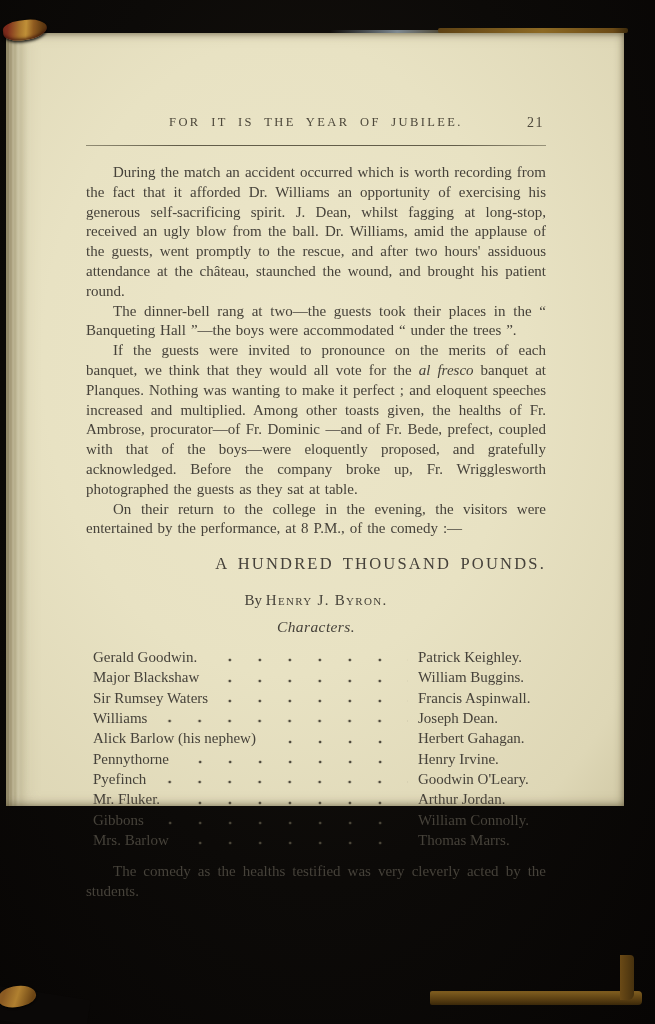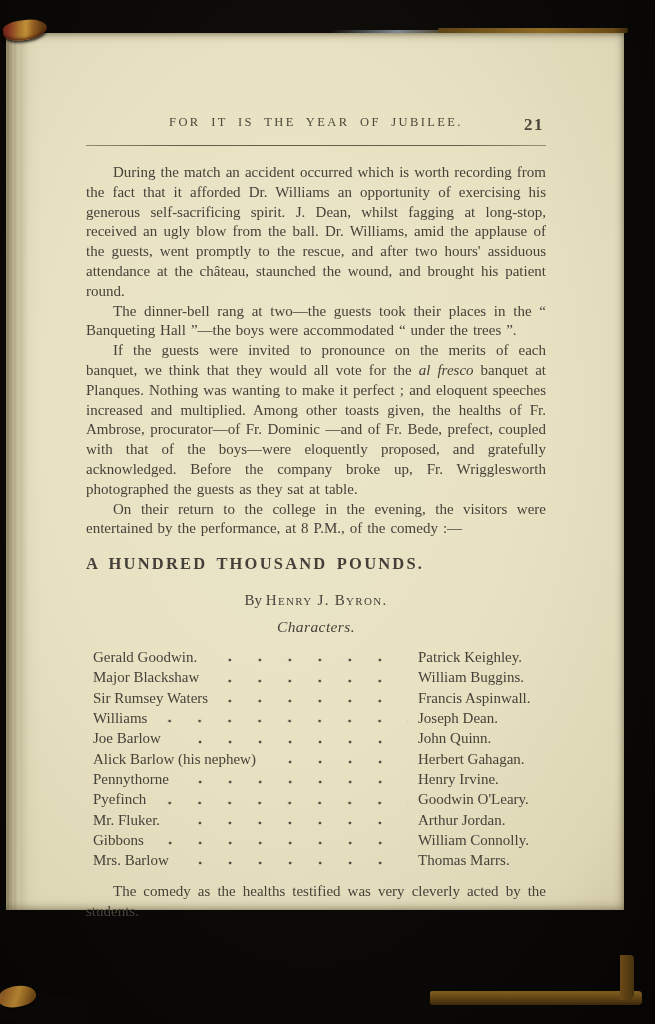--- a/index.html
+++ b/index.html
@@ -49,21 +49,21 @@
   }
   .corner-blob {
     position: absolute; left: -2px; top: 986px; width: 38px; height: 21px;
     background: linear-gradient(120deg, #8a5a22 20%, #b08030 50%, #6b4414 85%);
     border-radius: 50% 60% 45% 55%;
     transform: rotate(-12deg); z-index: 4;
     box-shadow: 0 1px 2px rgba(0,0,0,.8);
   }
   
   .page {
-    position: absolute; left: 6px; top: 33px; width: 618px; height: 877px;
+    position: absolute; left: 6px; top: 33px; width: 618px; height: 773px;
     background: radial-gradient(ellipse at 45% 42%, #ece6c9 0%, #e8e2c3 50%, #ded7b6 88%, #d2caa7 100%);
     z-index: 2;
   }
   .page::after {
     content: ""; position: absolute; inset: 0; pointer-events: none;
     box-shadow:
       inset 0 4px 7px -3px rgba(95,85,58,.65),
       inset -5px 0 9px -4px rgba(95,85,58,.5),
       inset 0 -5px 9px -4px rgba(95,85,58,.55),
       inset 20px 0 24px -14px rgba(100,88,58,.6);
@@ -81,34 +81,34 @@
     padding: 82px 78px 0 80px;
     color: #46423a;
   }
   .running-header { position: relative; height: 18px; }
   .running-title {
     position: absolute; left: 0; right: 0; top: 0; text-align: center;
     font-size: 12.5px; letter-spacing: 2.4px; word-spacing: 5px; color: #4c473a;
   }
   .page-number {
     position: absolute; right: 2px; top: 0;
-    font-size: 17px; letter-spacing: 1.5px; color: #4c473a; font-weight: bold;
+    font-size: 14px; letter-spacing: 1.5px; color: #4c473a;
   }
   .header-rule {
     margin: 12px 0 0; border: 0; height: 1px;
     background: linear-gradient(90deg, rgba(75,70,52,.55), rgba(75,70,52,.85) 20%, rgba(75,70,52,.85) 80%, rgba(75,70,52,.5));
   }
   p.body {
     margin: 0; text-indent: 27px; text-align: justify;
     font-size: 15px; line-height: 19.8px; word-spacing: 1.2px;
   }
   p.body.first { margin-top: 17px; }
   .italic { font-style: italic; }
   .play-title {
-    margin: 15px 0 0; text-align: left; font-weight: 700;
+    margin: 15px 0 0; text-align: right; font-weight: 400;
     font-size: 16.5px; letter-spacing: 2.2px; word-spacing: 3px; color: #45413a;
   }
   .byline { margin-top: 18px; text-align: center; font-size: 15px; }
   .byline .author { font-variant: small-caps; letter-spacing: 1.3px; }
   .characters-heading {
     margin-top: 9px; text-align: center; font-style: italic; font-size: 15.5px;
     letter-spacing: .4px;
   }
   .cast { margin-top: 11px; padding-left: 7px; }
   .cast-row { display: flex; align-items: flex-end; line-height: 20.3px; }
@@ -174,25 +174,20 @@
           <span class="cast-role">Sir Rumsey Waters</span>
           <span class="cast-leader"></span>
           <span class="cast-actor">Francis Aspinwall.</span>
         </div>
         <div class="cast-row">
           <span class="cast-role">Williams</span>
           <span class="cast-leader"></span>
           <span class="cast-actor">Joseph Dean.</span>
         </div>
         <div class="cast-row">
-          <span class="cast-role">Joe Barlow</span>
-          <span class="cast-leader"></span>
-          <span class="cast-actor">John Quinn.</span>
-        </div>
-        <div class="cast-row">
           <span class="cast-role">Alick Barlow (his nephew)</span>
           <span class="cast-leader"></span>
           <span class="cast-actor">Herbert Gahagan.</span>
         </div>
         <div class="cast-row">
           <span class="cast-role">Pennythorne</span>
           <span class="cast-leader"></span>
           <span class="cast-actor">Henry Irvine.</span>
         </div>
         <div class="cast-row">

